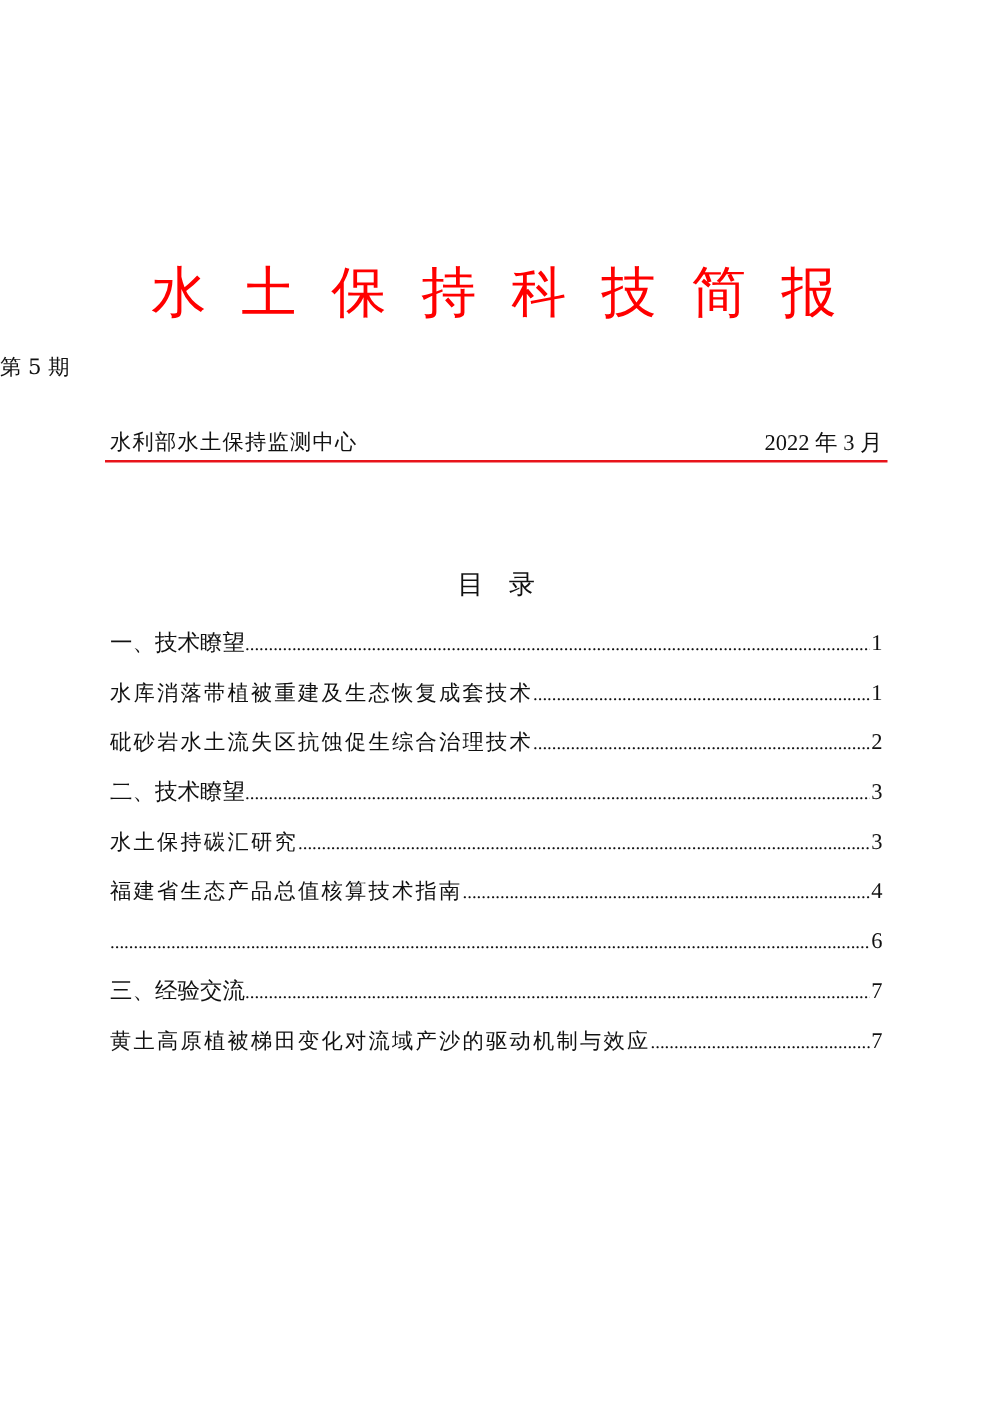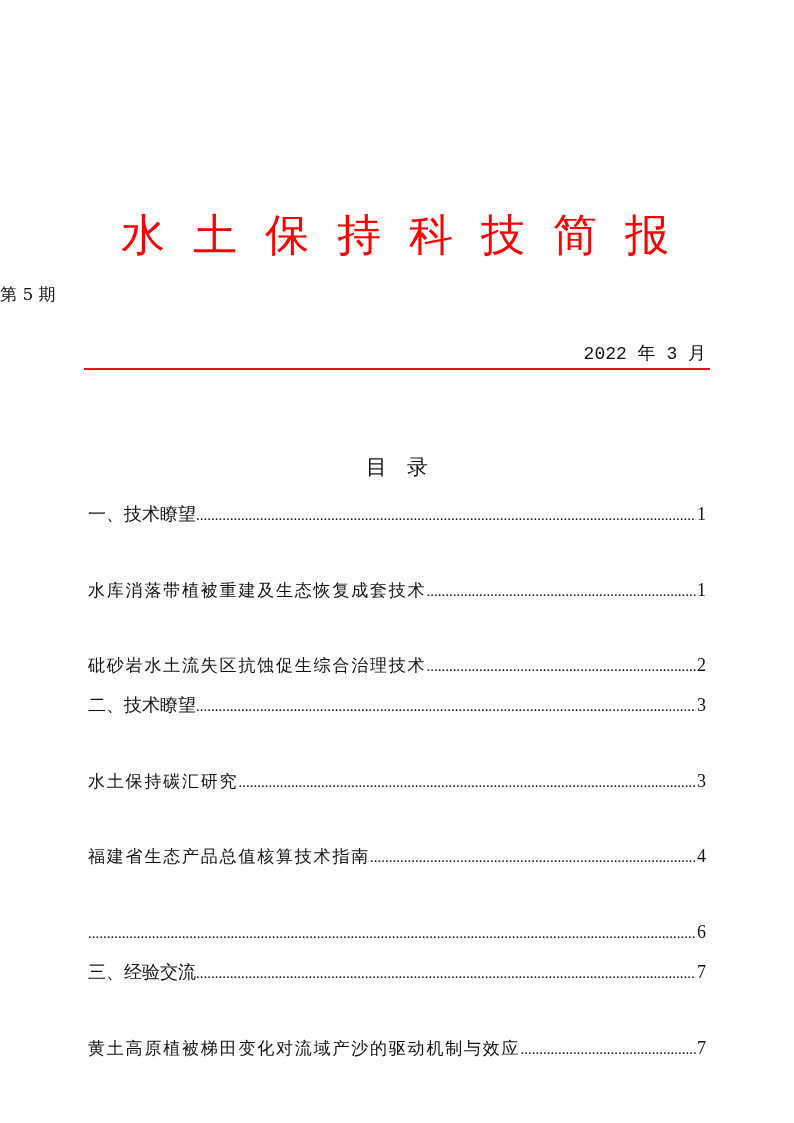--- a/index.html
+++ b/index.html
@@ -4,39 +4,40 @@
 <style>
   html, body { margin: 0; padding: 0; background: #ffffff; }
   body { width: 794px; height: 1123px; position: relative; overflow: hidden;
          font-family: "DejaVu Serif", "Liberation Serif", serif; color: #111; }
   .title { position: absolute; left: 0; width: 794px; top: 200px; text-align: center;
            font-family: "DejaVu Sans", "Liberation Sans", sans-serif;
            font-size: 44px; color: #ff0000; letter-spacing: 28px; padding-left: 24px; box-sizing: border-box; line-height: 70px; }
   .issue { position: absolute; left: 0; width: 794px; top: 282px; font-size: 17px; line-height: 24px; }
   .org-row { position: absolute; left: 88px; width: 618px; top: 342px; height: 24px; font-size: 17px; line-height: 24px; }
   .org { position: absolute; left: 0; top: 0; letter-spacing: 1px; }
-  .date { position: absolute; right: 0; top: 0; font-family: Liberation Mono, monospace; font-size: 18px; }
+  .date { position: absolute; right: 0; top: 0; font-family: Liberation Serif, serif; font-size: 18px; }
   .rule { position: absolute; left: 84px; width: 626px; top: 368px; height: 2px; background: #e8141b; }
   .toc-title { position: absolute; left: 0; width: 794px; top: 452px; text-align: center; font-size: 21px; letter-spacing: 20px; padding-left: 20px; box-sizing: border-box; line-height: 30px; }
   .toc { position: absolute; left: 88px; width: 618px; top: 500px; }
   .toc-row { display: flex; align-items: baseline; height: 39.7px; font-size: 17px; line-height: 28px; }
   .toc-row.section { font-size: 18px; }
-  .toc-row.item { letter-spacing: 1.8px; margin-top: 36px; }
+  .toc-row.item { letter-spacing: 1.8px; }
   .toc-label { white-space: nowrap; }
   .toc-dots { flex: 1; overflow: hidden; white-space: nowrap; letter-spacing: 0; font-family: "Liberation Serif", serif; font-size: 15px; }
   .toc-dots::before { content: "..................................................................................................................................................................................................."; }
   .toc-page { font-family: "Liberation Serif", serif; font-size: 18px; letter-spacing: 0; padding-left: 1px; }
 </style>
 </head>
 <body>
 
 <div class="title">水土保持科技简报</div>
 <div class="issue">第 5 期</div>
 
 <div class="org-row">
+  <span class="org">水利部水土保持监测中心</span>
   <span class="date">2022 年 3 月</span>
 </div>
 <div class="rule"></div>
 
 <div class="toc-title">目录</div>
 
 <div class="toc">
   <div class="toc-row section">
     <span class="toc-label">一、技术瞭望</span>
     <span class="toc-dots"></span>

